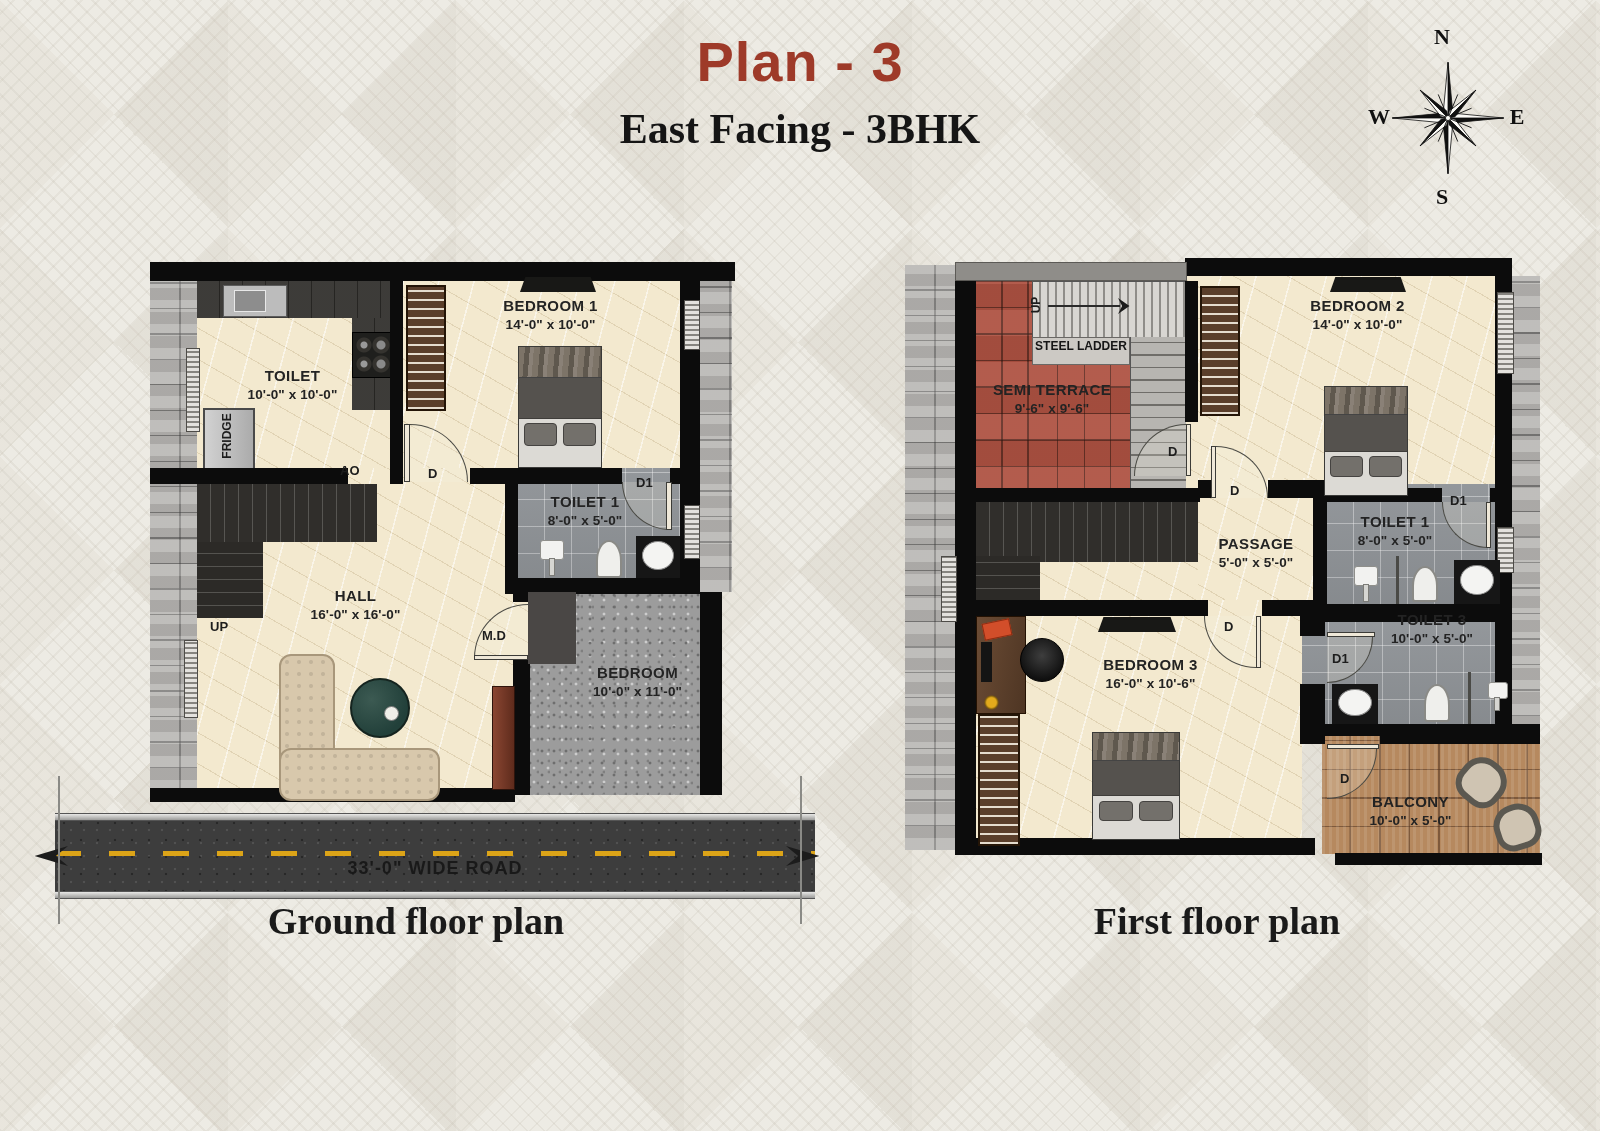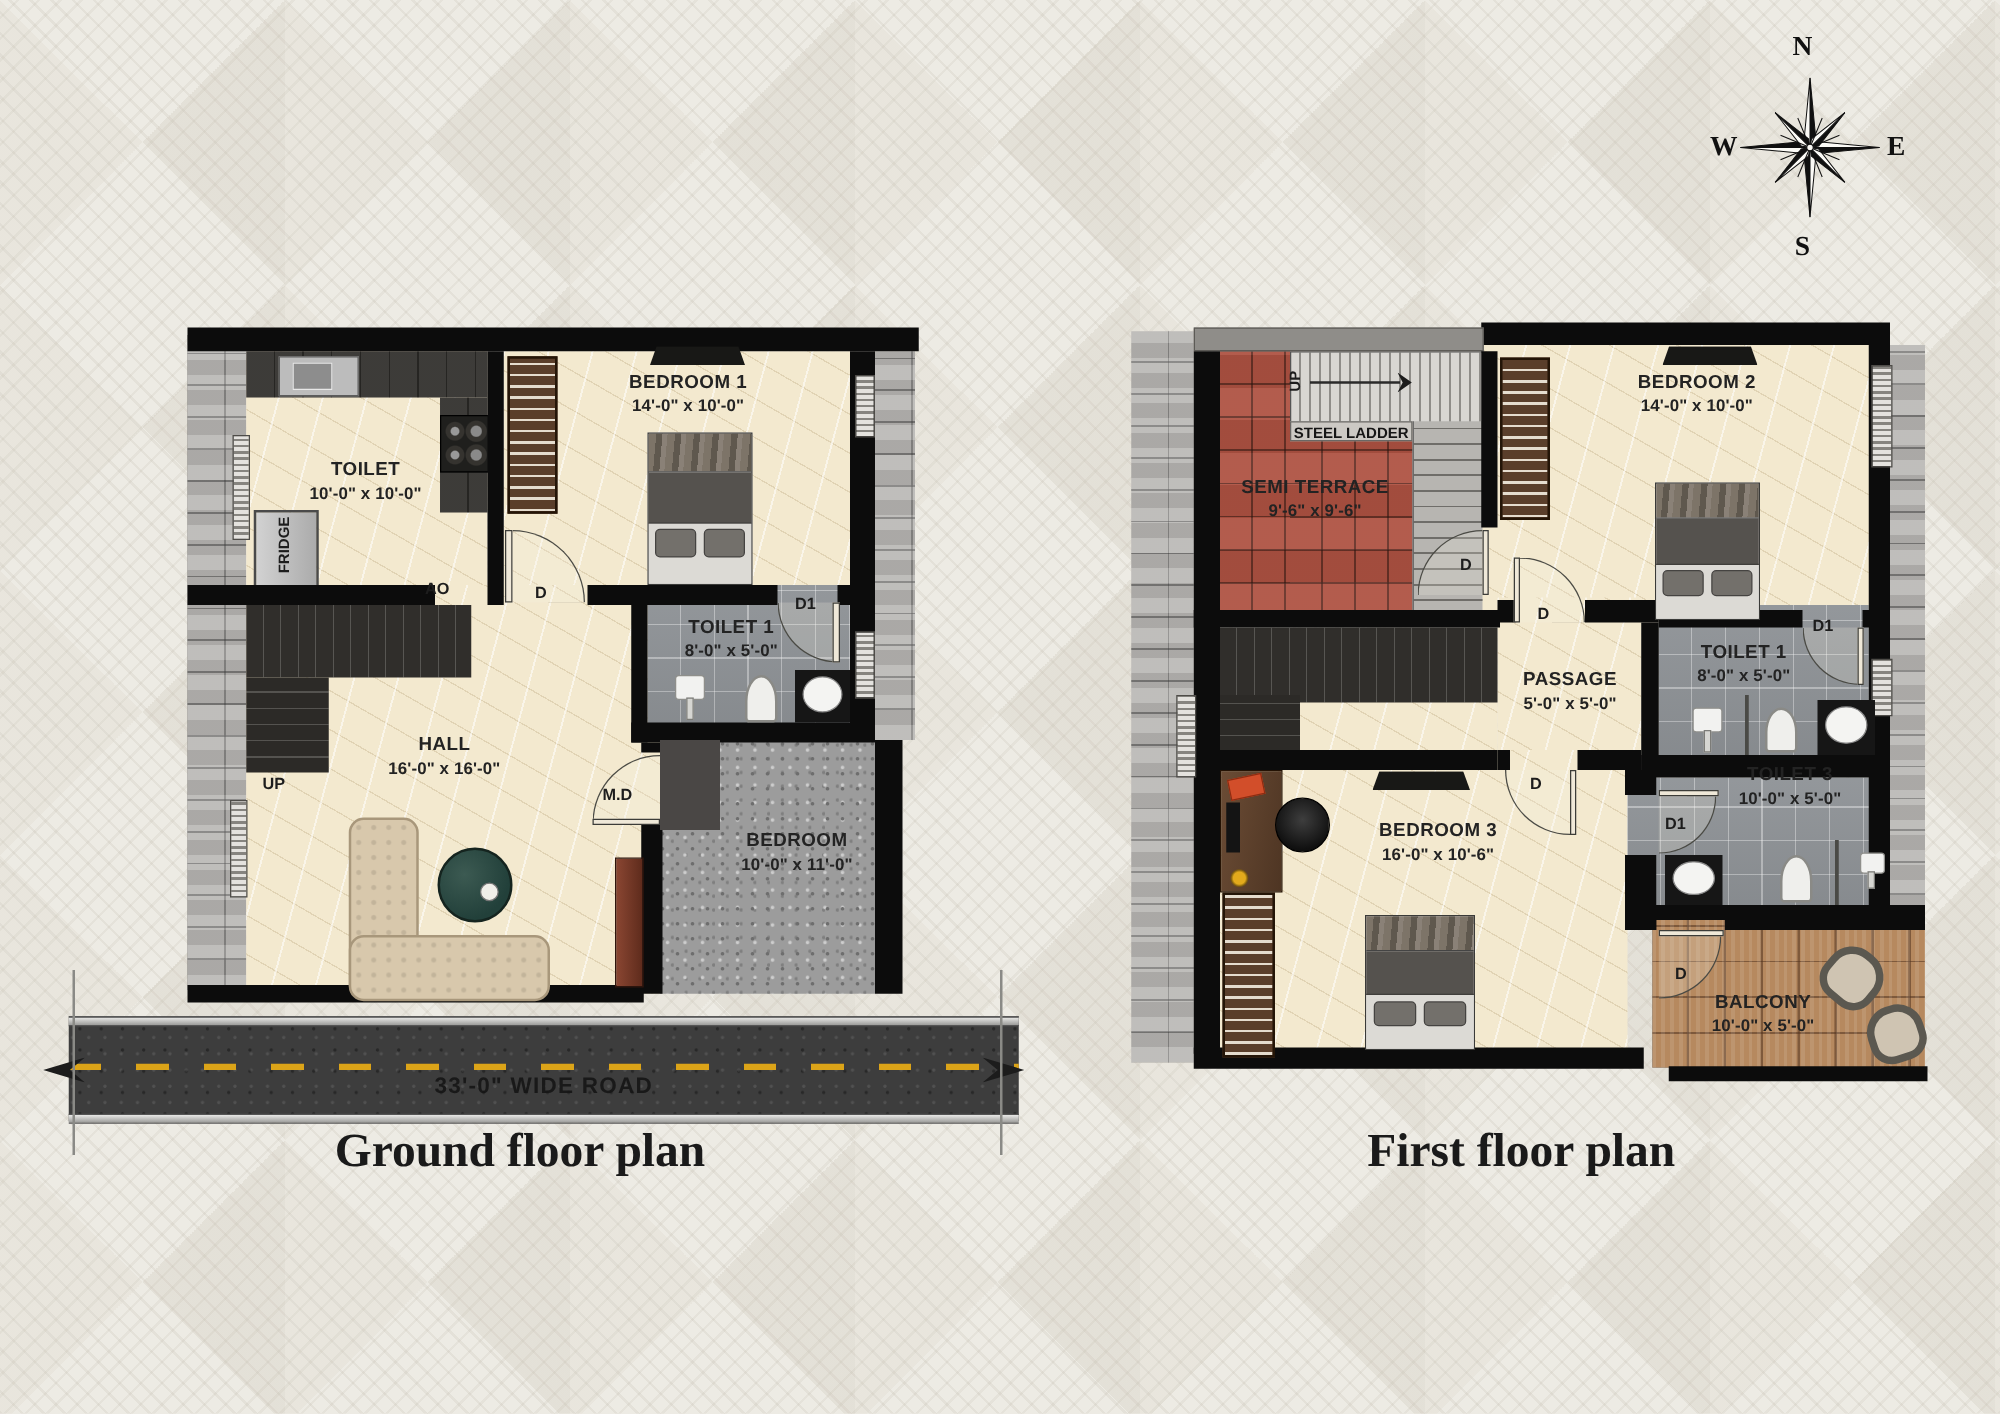--- a/index.html
+++ b/index.html
@@ -108,20 +108,22 @@
   .slabel{font:bold 12px/16px "Liberation Sans",sans-serif;color:#161616;text-align:center;background:#ccc9c4;border:1px solid #6a6865}
   .roadlabel{font:bold 18px/1 "Liberation Sans",sans-serif;color:#161616;text-align:center;letter-spacing:1px;opacity:.92}
   .cletter{font:bold 22px/1 "Liberation Serif",serif;color:#111;text-align:center}
   .vround{transform:rotate(-90deg);transform-origin:center}
 </style>
 </head>
 <body>
 
 <div id="stage">
 
+  <div class="a title" style="left:600px;top:34px;width:400px">Plan - 3</div>
+  <div class="a subtitle" style="left:560px;top:108px;width:480px">East Facing - 3BHK</div>
 
   <div class="a" style="left:1368px;top:26px;width:160px;height:180px">
     <div class="a cletter" style="left:62px;top:0;width:24px">N</div>
     <div class="a cletter" style="left:0;top:80px;width:22px">W</div>
     <div class="a cletter" style="left:138px;top:80px;width:22px">E</div>
     <div class="a cletter" style="left:63px;top:160px;width:22px">S</div>
     <svg class="a" style="left:22px;top:28px" width="116" height="128" viewBox="0 0 100 100">
       <g stroke="#101010" stroke-width="0.7">
         <g>
             <polygon points="50,2 54,44 50,50" fill="#101010"></polygon>
@@ -380,21 +382,21 @@
     <div class="a leaf" style="left:1486px;top:502px;width:5px;height:46px"></div>
     <div class="a leaf" style="left:1327px;top:632px;width:48px;height:5px"></div>
     <div class="a arc arc-br" style="left:1327px;top:637px;width:46px;height:46px"></div>
     <div class="a leaf" style="left:1327px;top:744px;width:52px;height:5px"></div>
     <div class="a arc arc-br" style="left:1327px;top:749px;width:50px;height:50px"></div>
 
     <div class="a rlabel" style="left:972px;top:380px;width:160px">
       <div>SEMI TERRACE</div>
       <div class="sz">9'-6" x 9'-6"</div>
     </div>
-    <div class="a slabel" style="left:1032px;top:337px;width:98px;height:16px;box-sizing:border-box">STEEL LADDER</div>
+    <div class="a slabel" style="left:1032px;top:337px;width:98px;height:28px;box-sizing:border-box">STEEL LADDER</div>
     <div class="a dlabel vround" style="left:1016px;top:299px;width:40px;text-align:center;font-size:12px">UP</div>
     <div class="a rlabel" style="left:1275px;top:296px;width:165px">
       <div>BEDROOM 2</div>
       <div class="sz">14'-0" x 10'-0"</div>
     </div>
     <div class="a rlabel" style="left:1325px;top:512px;width:140px">
       <div>TOILET 1</div>
       <div class="sz">8'-0" x 5'-0"</div>
     </div>
     <div class="a rlabel" style="left:1196px;top:534px;width:120px">

